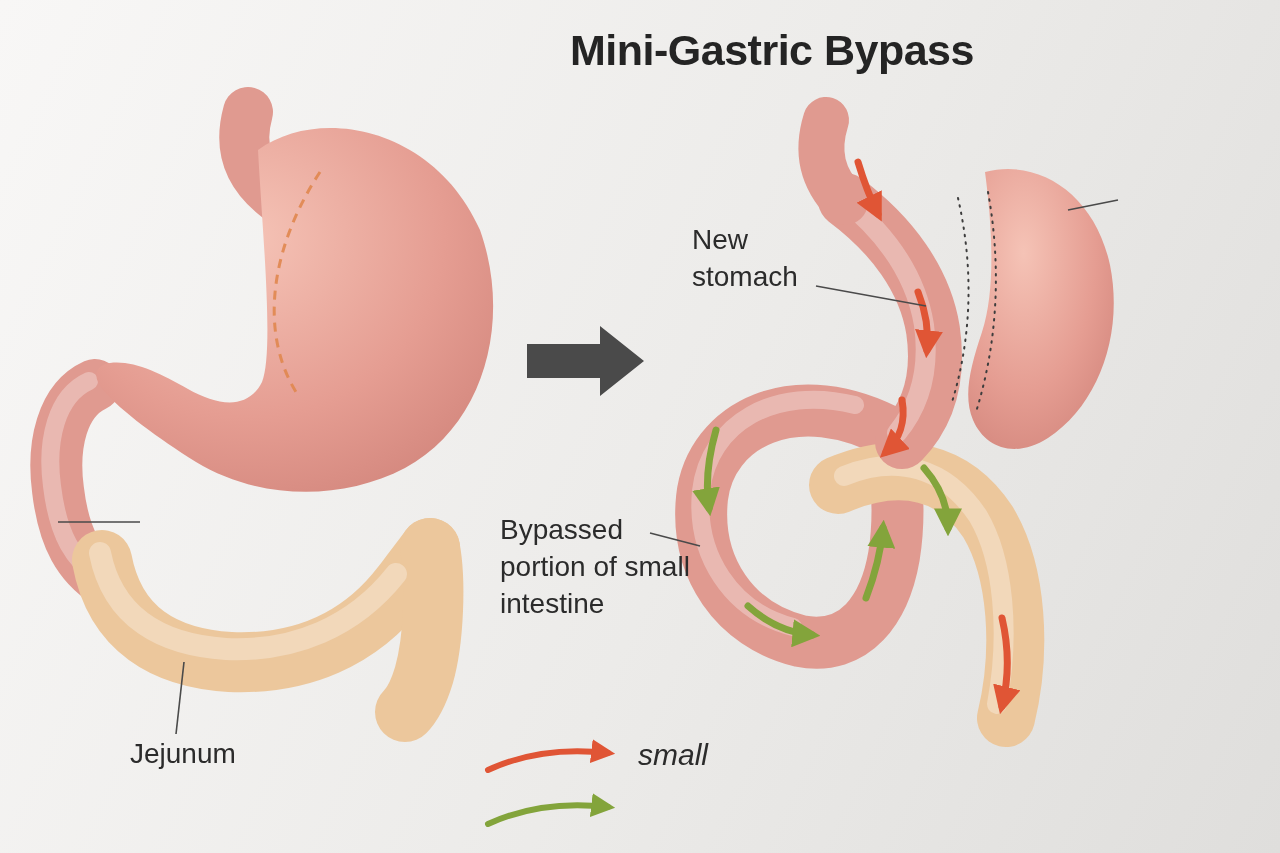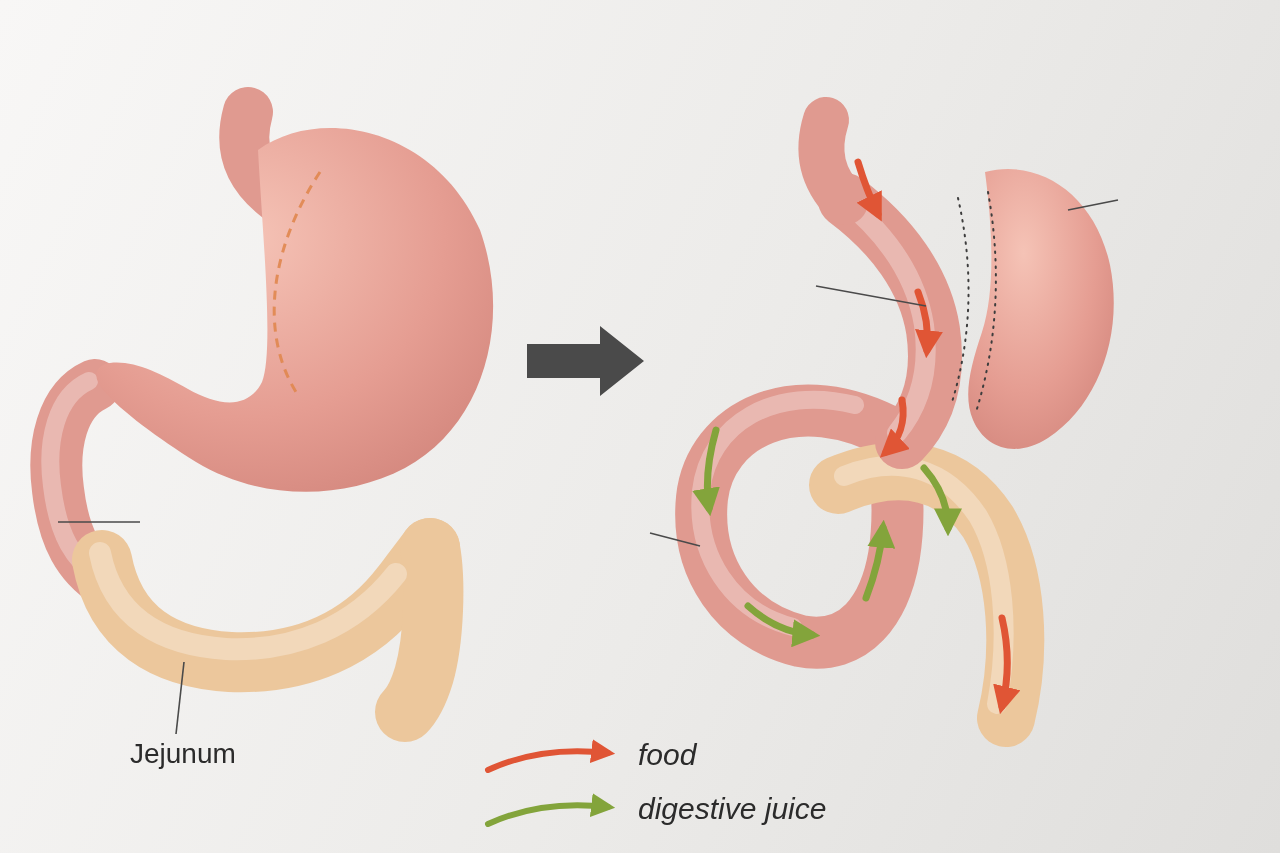--- a/index.html
+++ b/index.html
@@ -116,24 +116,26 @@
     <line class="pointer" x1="58" y1="522" x2="140" y2="522"></line>
     <line class="pointer" x1="184" y1="662" x2="176" y2="734"></line>
     <line class="pointer" x1="816" y1="286" x2="926" y2="306"></line>
     <line class="pointer" x1="1118" y1="200" x2="1068" y2="210"></line>
     <line class="pointer" x1="650" y1="533" x2="700" y2="546"></line>
 
     <path class="food-stroke" stroke-width="6" marker-end="url(#mFood)" d="M488,770 C525,753 565,748 608,753"></path>
     <path class="juice-stroke" stroke-width="6" marker-end="url(#mJuice)" d="M488,824 C525,807 565,802 608,807"></path>
   </svg>
 
+  <div class="title">Mini-Gastric Bypass</div>
 
 
   <div class="label" style="left:122px;top:736px;margin-left:8px;">Jejunum</div>
 
+  <div class="label" style="left:692px;top:222px;width:120px;">New stomach</div>
 
 
+  <div class="label" style="left:500px;top:512px;width:200px;">Bypassed portion of small intestine</div>
 
-  <div class="legend-label" style="left:638px;top:738px;">food</div>
+  <div class="legend-label" style="left:638px;top:738px;">small</div>
 
-  <div class="legend-label" style="left:638px;top:792px;">digestive juice</div>
 
 </div>
 
 </body></html>

